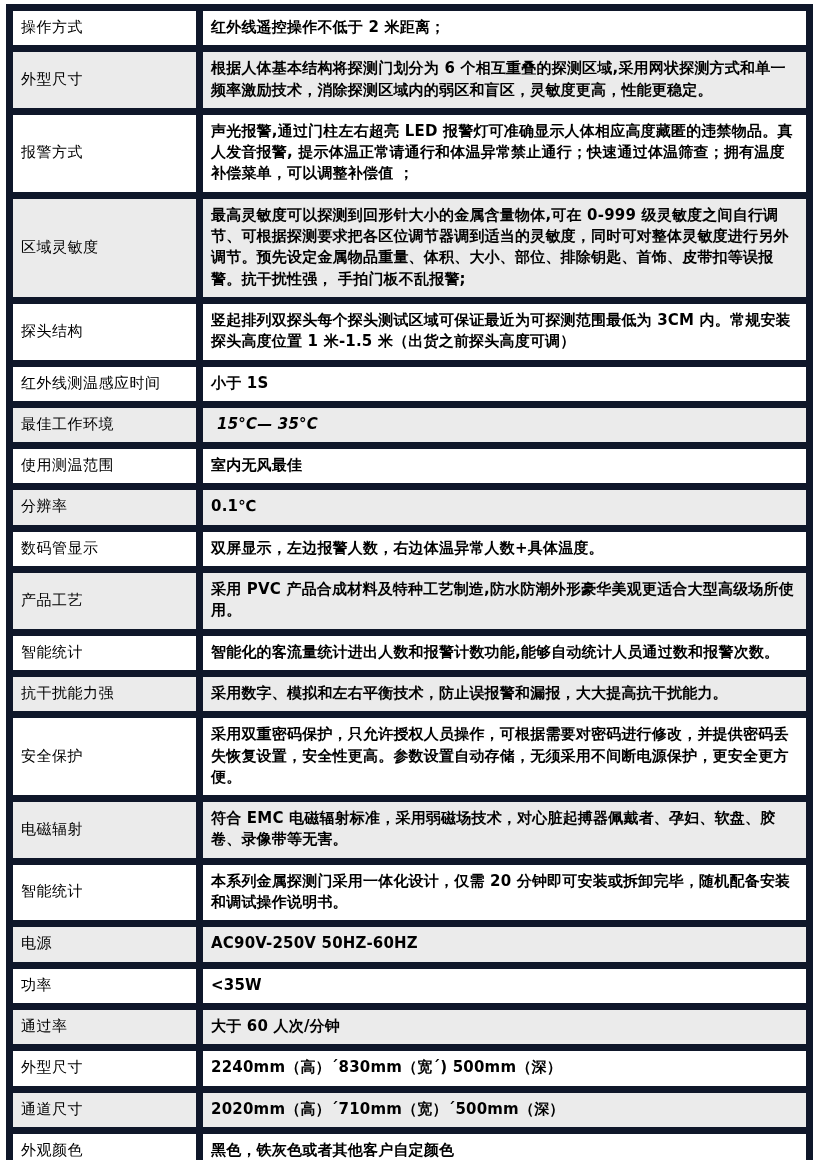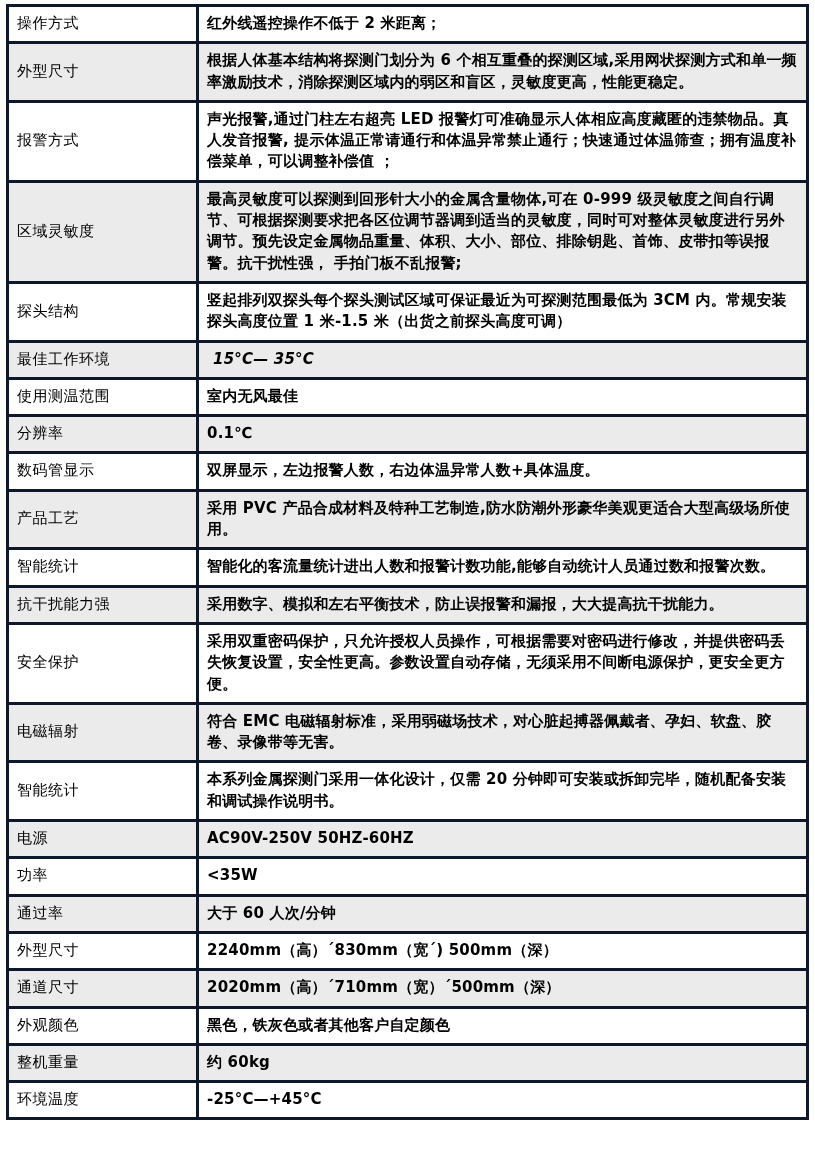--- a/index.html
+++ b/index.html
@@ -14,21 +14,21 @@
   }
   #spec-table {
     border-collapse: collapse;
     width: 800px;
     margin: 4px 6px 0 6px;
     table-layout: fixed;
   }
   #spec-table col.c-label { width: 190px; }
   #spec-table col.c-value { width: 610px; }
   #spec-table td {
-    border: 3px solid #0f172a;
+    border: 7px solid #0f172a;
     vertical-align: middle;
     padding: 6px 8px 7px 8px;
     line-height: 1.42;
   }
   td.label {
     font-size: 15px;
     font-weight: normal;
     letter-spacing: 0.5px;
     padding-left: 10px;
   }
@@ -64,20 +64,24 @@
         <td class="label">报警方式</td>
         <td class="value">声光报警,通过门柱左右超亮 LED 报警灯可准确显示人体相应高度藏匿的违禁物品。真人发音报警, 提示体温正常请通行和体温异常禁止通行；快速通过体温筛查；拥有温度补偿菜单，可以调整补偿值 ；</td>
       </tr>
       <tr class="shade">
         <td class="label">区域灵敏度</td>
         <td class="value">最高灵敏度可以探测到回形针大小的金属含量物体,可在 0-999 级灵敏度之间自行调节、可根据探测要求把各区位调节器调到适当的灵敏度，同时可对整体灵敏度进行另外调节。预先设定金属物品重量、体积、大小、部位、排除钥匙、首饰、皮带扣等误报警。抗干扰性强， 手拍门板不乱报警;</td>
       </tr>
       <tr class="plain">
         <td class="label">探头结构</td>
         <td class="value">竖起排列双探头每个探头测试区域可保证最近为可探测范围最低为 3CM 内。常规安装探头高度位置 1 米-1.5 米（出货之前探头高度可调）</td>
+      </tr>
+      <tr class="plain">
+        <td class="label">红外线测温感应时间</td>
+        <td class="value">小于 1S</td>
       </tr>
       <tr class="shade">
         <td class="label">最佳工作环境</td>
         <td class="value"><span class="indent">15°C— 35°C</span></td>
       </tr>
       <tr class="plain">
         <td class="label">使用测温范围</td>
         <td class="value">室内无风最佳</td>
       </tr>
       <tr class="shade">

